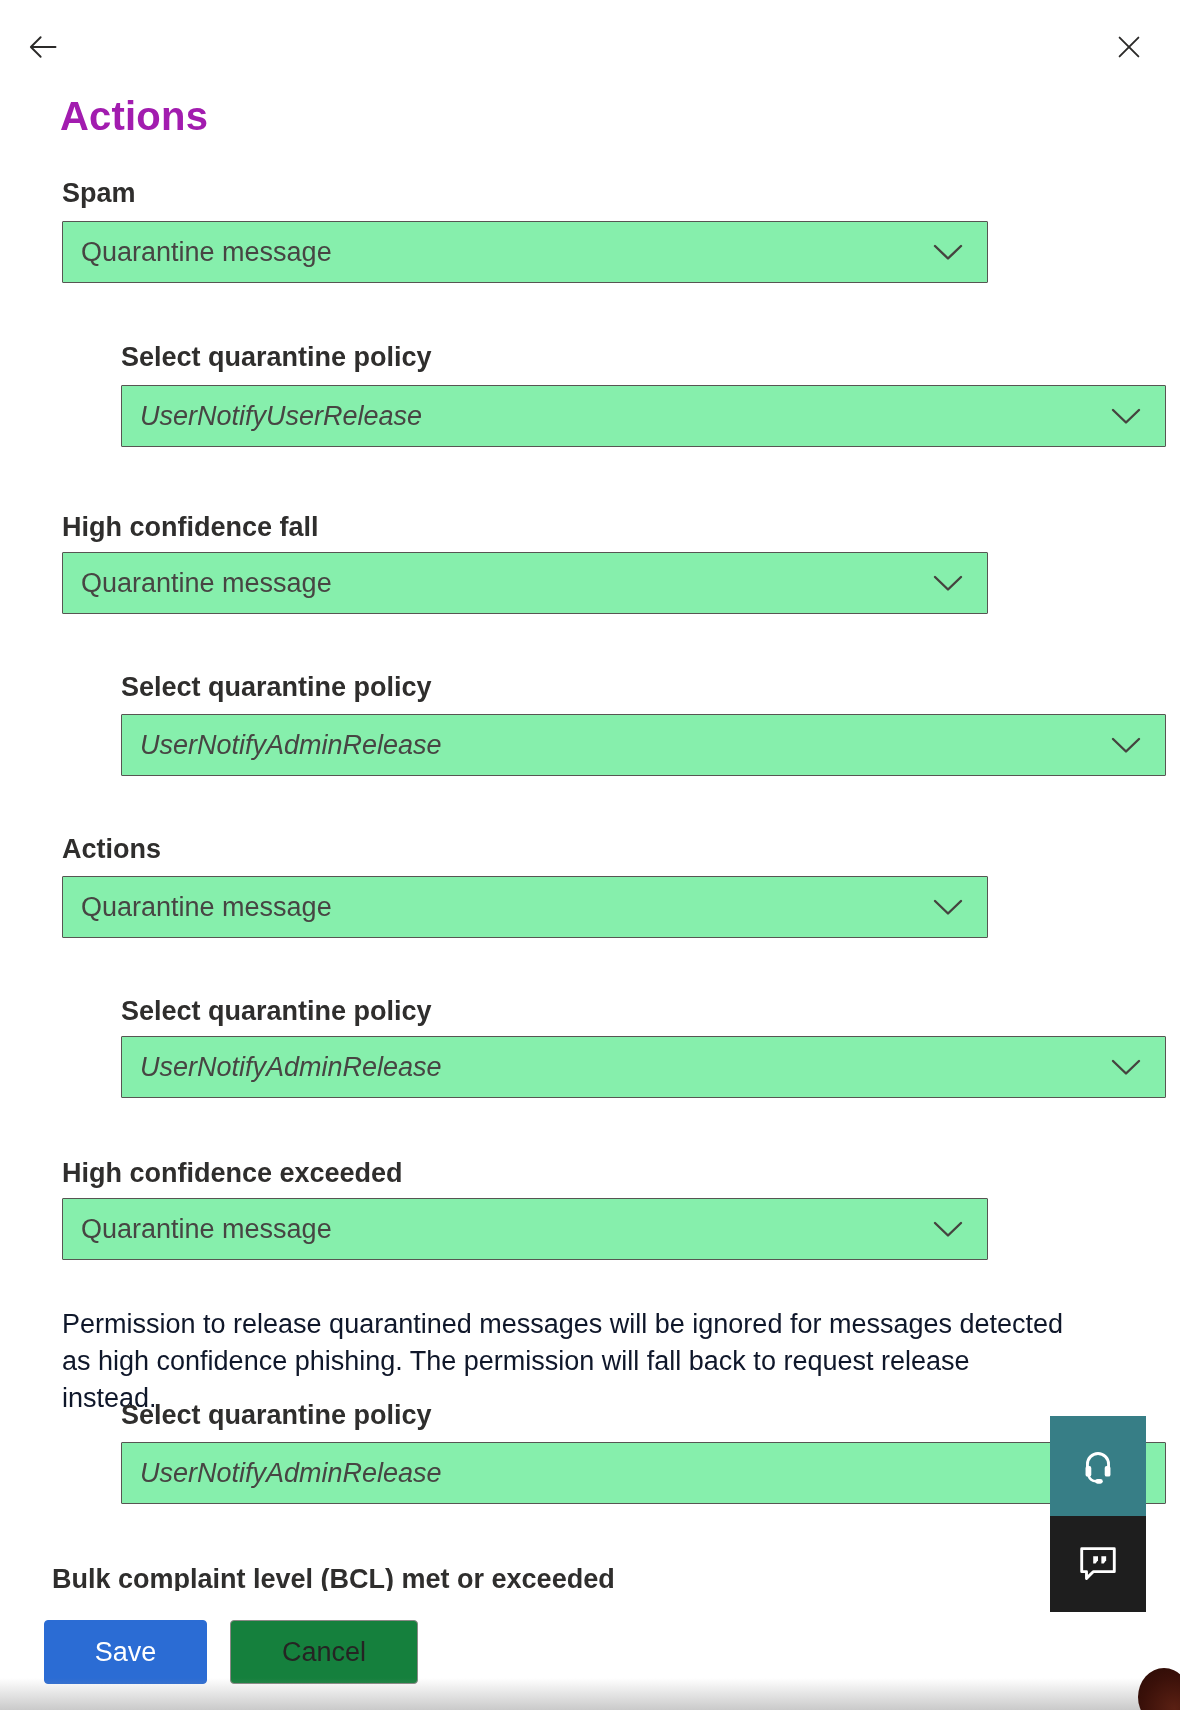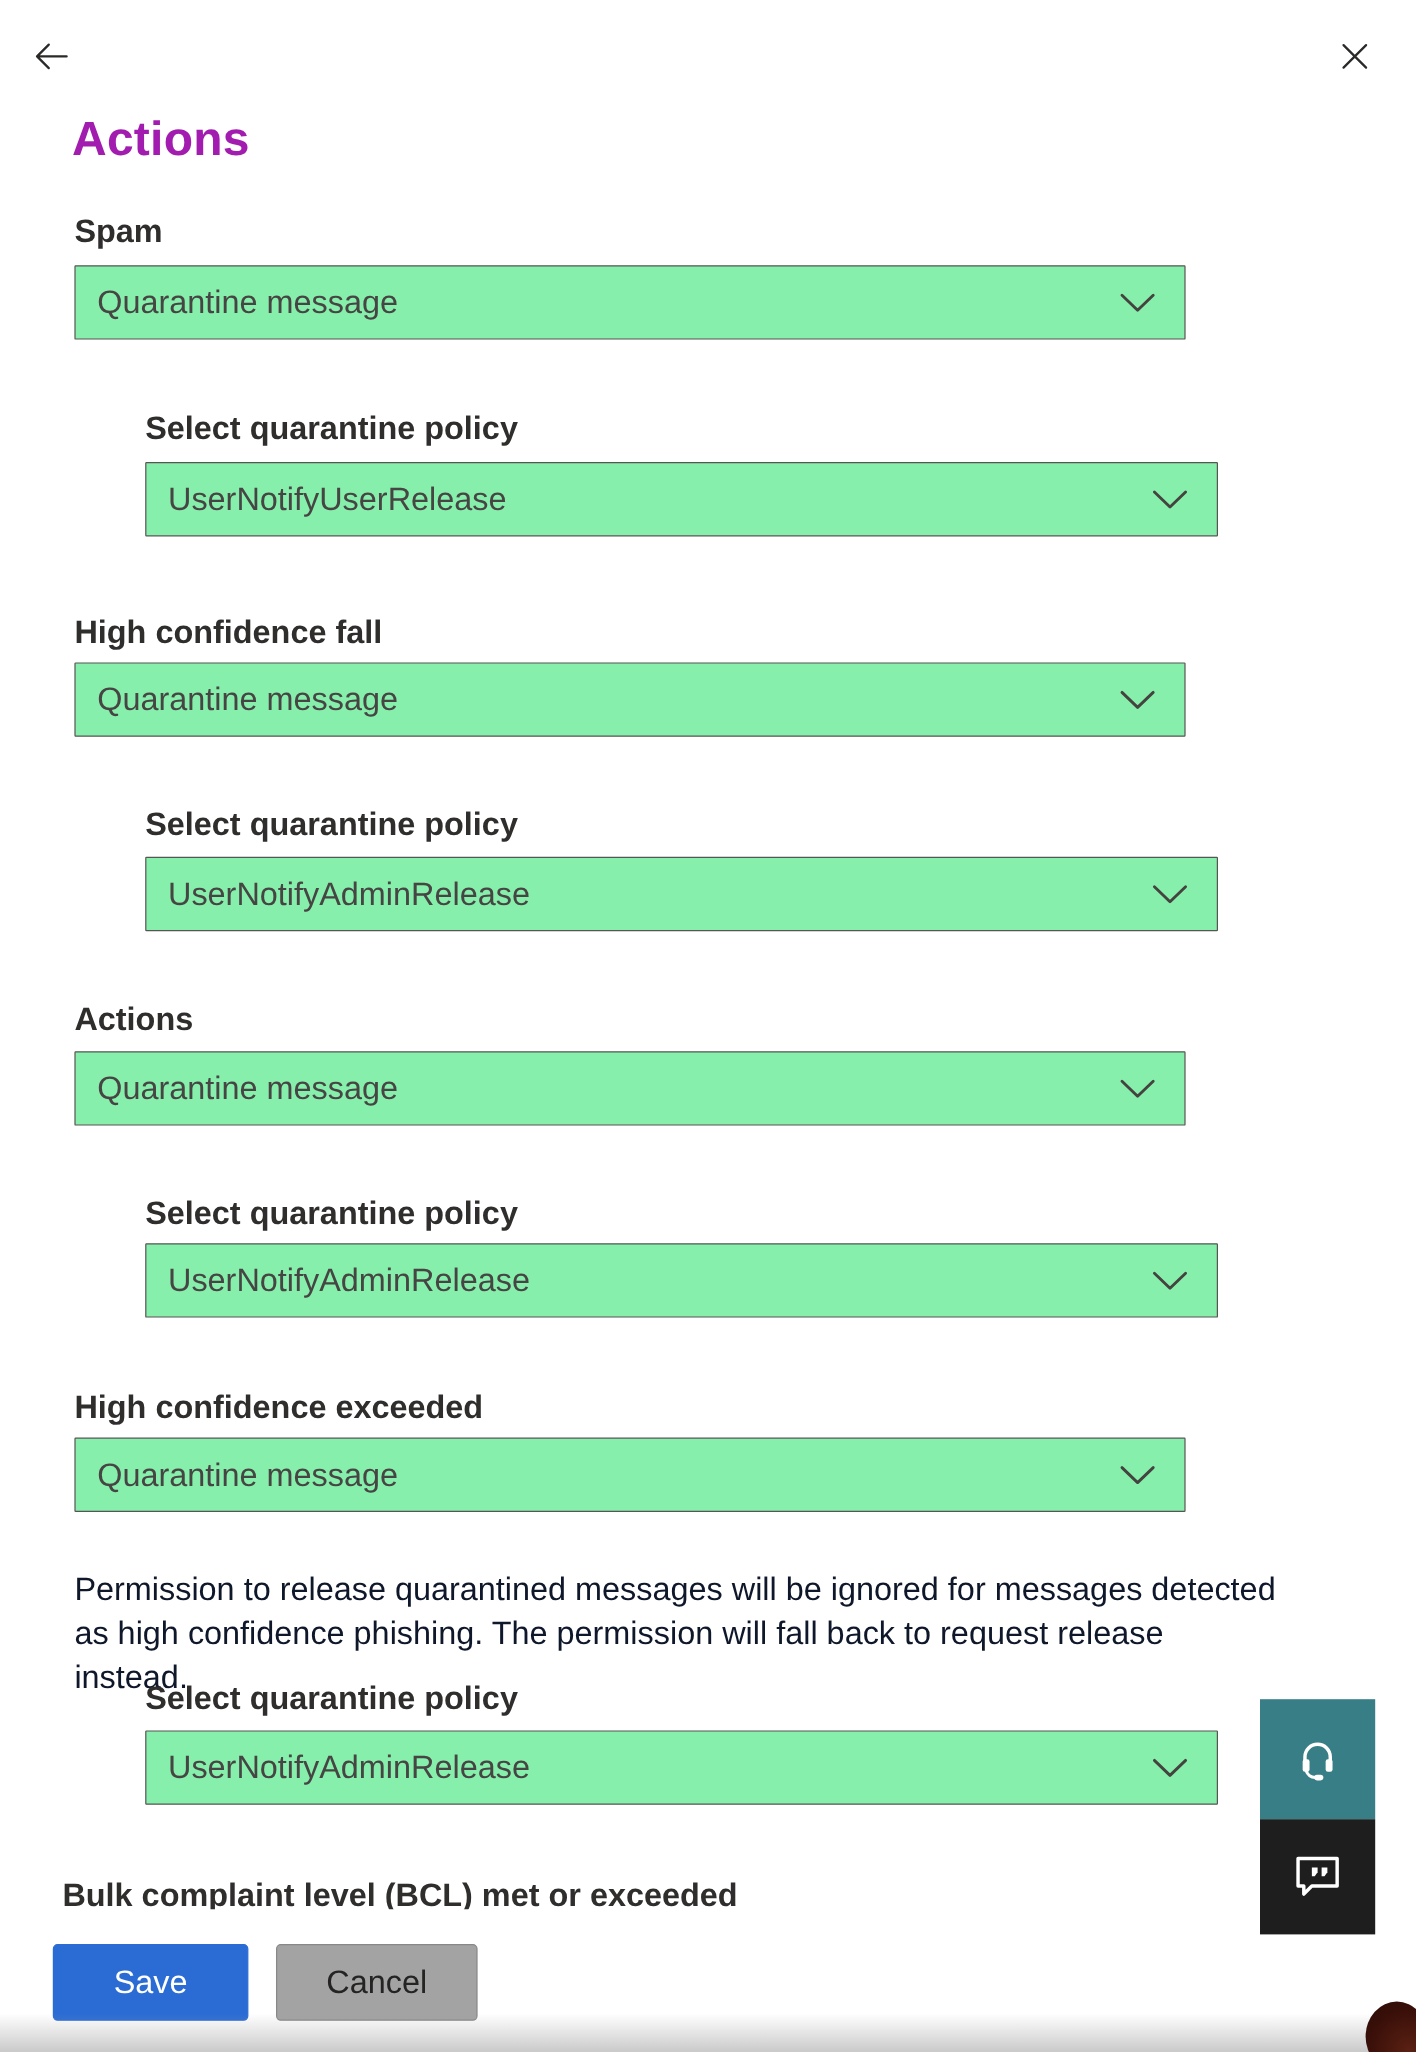--- a/index.html
+++ b/index.html
@@ -25,36 +25,36 @@
 
   .page-title{position:absolute;left:60px;top:94px;font-size:40px;font-weight:700;
     color:#a21caf;letter-spacing:.2px;}
 
   .field-label{position:absolute;left:62px;font-size:27px;font-weight:600;color:var(--label);}
   .field-label.inner{left:121px;}
 
   .combo{position:absolute;left:62px;width:926px;height:62px;background:#86efac;
     border:1.6px solid var(--border);border-radius:1px;display:flex;align-items:center;
     padding:0 64px 0 18px;cursor:pointer;}
-  .combo.inner{left:121px;width:894px;}
+  .combo.inner{left:121px;width:1045px;font-style:italic;}
   .combo .combo-value{font-size:27px;color:var(--value);white-space:nowrap;overflow:hidden;}
   .combo .chev{position:absolute;right:24px;top:50%;margin-top:-8px;width:30px;height:17px;
     fill:none;stroke:#45433f;stroke-width:2.4;stroke-linecap:round;stroke-linejoin:round;}
 
   .note{position:absolute;left:62px;top:1306px;width:1008px;font-size:27px;
     line-height:37px;color:#0f172a;}
 
   .clip-label{position:absolute;left:52px;top:1564px;width:900px;height:27px;overflow:hidden;}
   .clip-label span{font-size:27px;font-weight:600;color:var(--label);line-height:31px;display:block;}
 
   .btn{position:absolute;top:1620px;height:64px;border-radius:4px;font-size:27px;
     font-weight:400;display:flex;align-items:center;justify-content:center;cursor:pointer;
     font-family:inherit;}
   #save-btn{left:44px;width:163px;background:var(--blue);border:1.6px solid var(--blue);color:#fff;}
-  #cancel-btn{left:230px;width:168px;background:#a3a3a3;border:1.6px solid #8a8886;color:#252423;}
+  #cancel-btn{left:230px;width:188px;background:#15803d;border:1.6px solid #8a8886;color:#252423;}
 
   .float-btn{position:absolute;left:1050px;width:96px;border:none;cursor:pointer;
     display:flex;align-items:center;justify-content:center;padding:0;}
   #help-btn{top:1416px;height:100px;background:var(--teal);}
   #feedback-btn{top:1516px;height:96px;background:var(--dark);}
   .float-btn svg{width:46px;height:46px;}
 
   .bottom-fade{position:absolute;left:0;top:1678px;width:1180px;height:32px;
     background:linear-gradient(to bottom,rgba(180,180,180,0),rgba(158,158,158,.55));
     pointer-events:none;}

